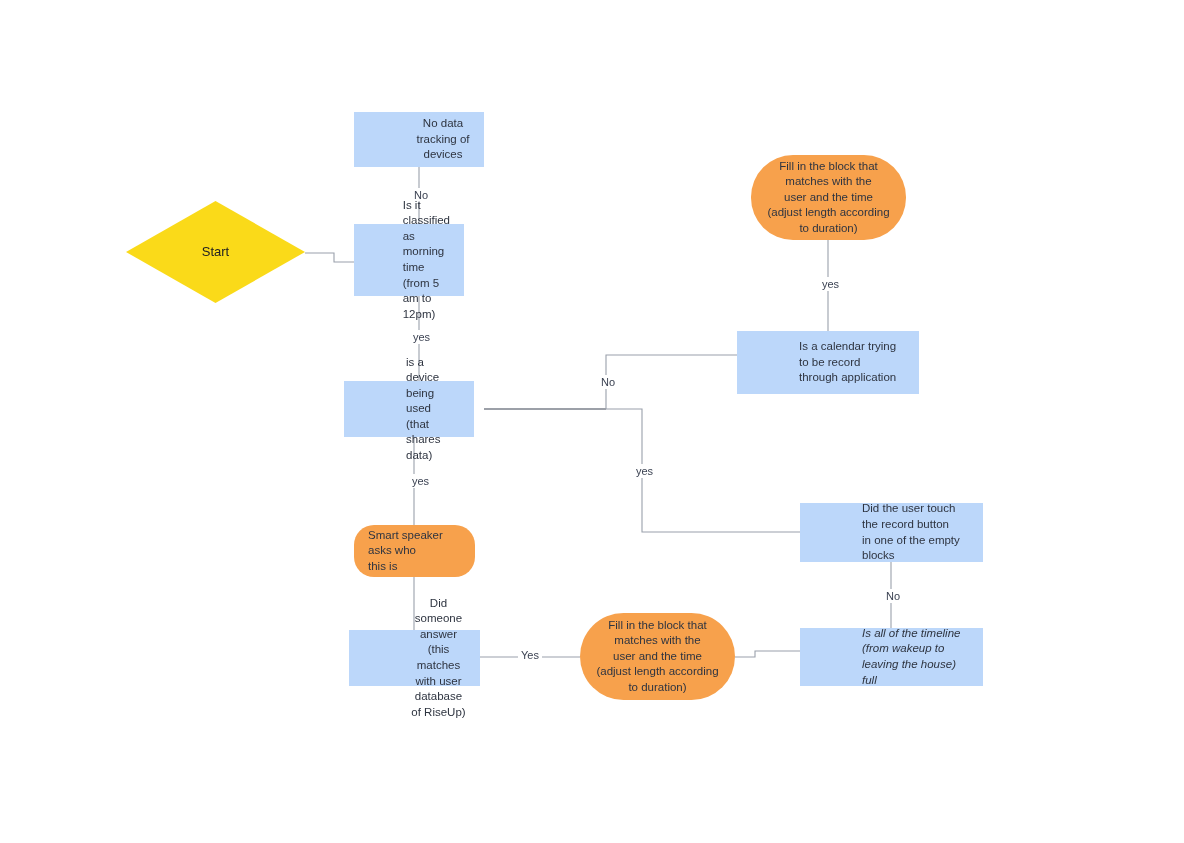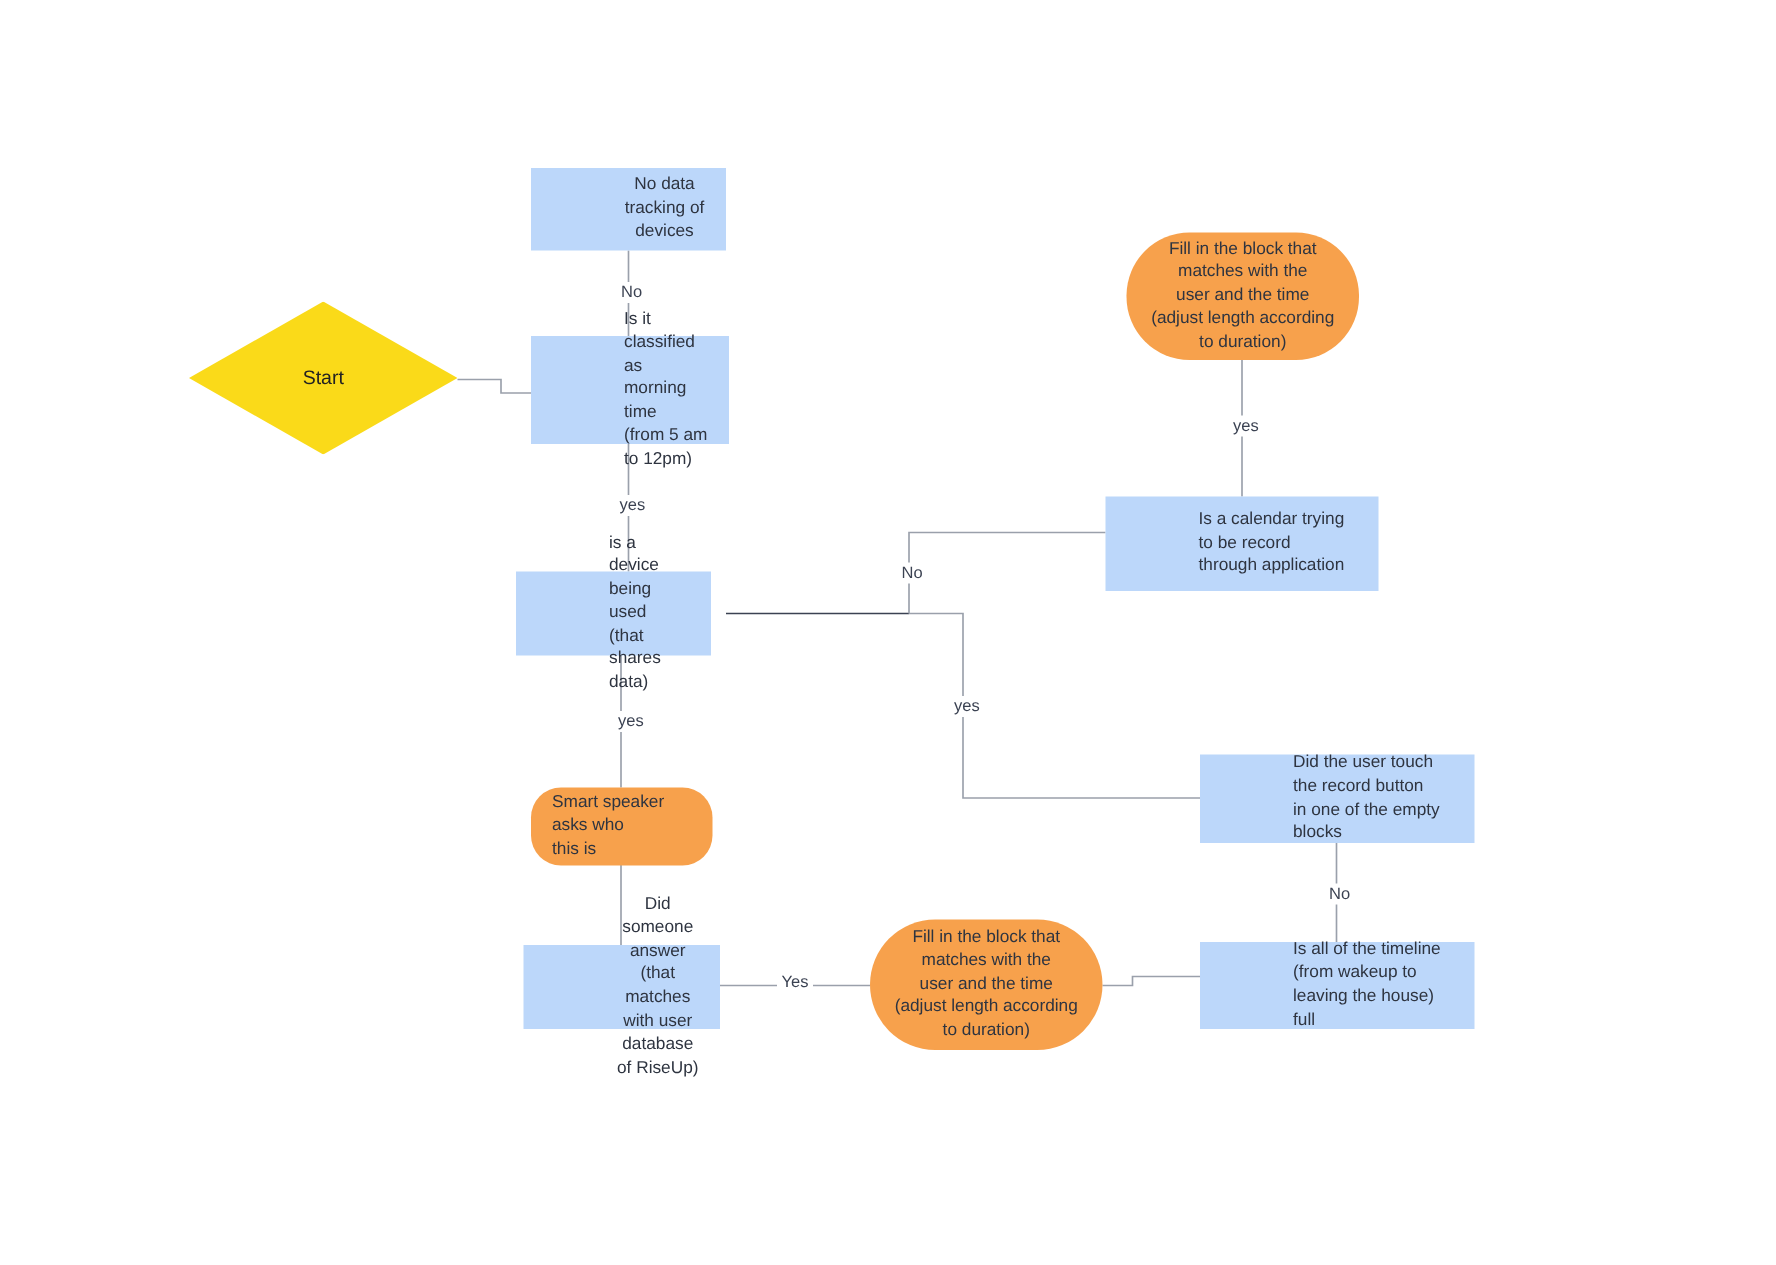--- a/index.html
+++ b/index.html
@@ -136,21 +136,21 @@
 
   <div class="node decision" style="left:126px; top:201px; width:179px; height:102px;">
     <div class="diamond-shape"></div>
     <div class="node-text">Start</div>
   </div>
 
   <div class="node process center" style="left:354px; top:112px; width:130px; height:55px;">
     <div class="node-text">No data tracking of devices</div>
   </div>
 
-  <div class="node process" style="left:354px; top:224px; width:132px; height:72px;justify-content:flex-end;">
+  <div class="node process" style="left:354px; top:224px; width:110px; height:72px;justify-content:flex-end;">
     <div class="node-text">Is it classified as morning time
 (from 5 am to 12pm)</div>
   </div>
 
   <div class="node process" style="left:344px; top:381px; width:130px; height:56px;">
     <div class="node-text">is a device being used
 (that shares data)</div>
   </div>
 
   <div class="node process" style="left:737px; top:331px; width:182px; height:63px;">
@@ -162,33 +162,33 @@
     <div class="node-text">Fill in the block that matches with the
 user and the time
 (adjust length according to duration)</div>
   </div>
 
   <div class="node process" style="left:800px; top:503px; width:183px; height:59px;">
     <div class="node-text">Did the user touch the record button
 in one of the empty blocks</div>
   </div>
 
-  <div class="node process" style="left:800px; top:628px; width:183px; height:58px;">
+  <div class="node process" style="left:800px; top:628px; width:183px; height:58px;font-style:italic;">
     <div class="node-text">Is all of the timeline (from wakeup to
 leaving the house) full</div>
   </div>
 
   <div class="node terminator" style="left:354px; top:525px; width:121px; height:52px; border-radius:20px;justify-content:center;">
     <div class="node-text">Smart speaker asks who
 this is</div>
   </div>
 
   <div class="node process center" style="left:349px; top:630px; width:131px; height:56px;">
     <div class="node-text">Did someone answer
-(that matches with user database
+(this matches with user database
 of RiseUp)</div>
   </div>
 
   <div class="node terminator center" style="left:580px; top:613px; width:155px; height:87px; border-radius:44px;">
     <div class="node-text">Fill in the block that matches with the
 user and the time
 (adjust length according to duration)</div>
   </div>
 
 </div>

